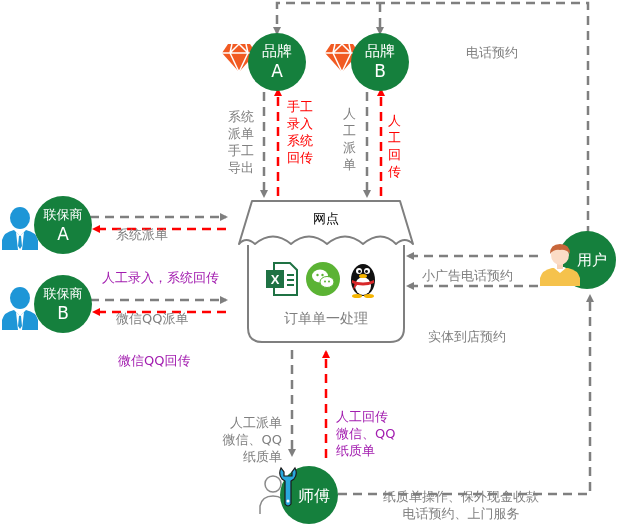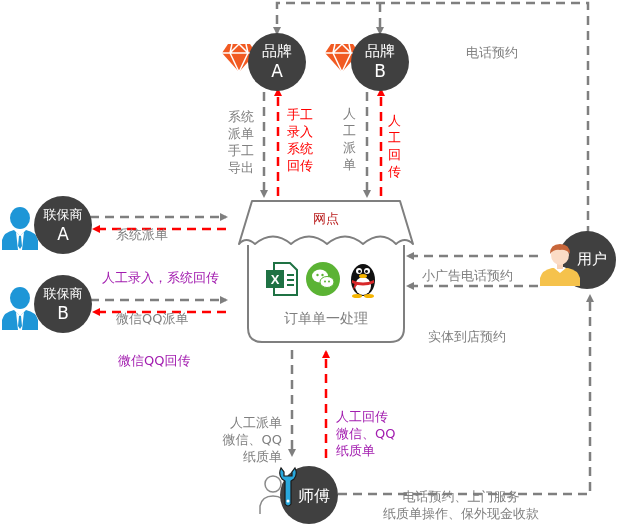--- a/index.html
+++ b/index.html
@@ -7,25 +7,25 @@
          font-family:"DejaVu Sans", "Liberation Sans", sans-serif; }
   #canvas { position:absolute; left:0; top:0; width:620px; height:525px; }
   .lbl { position:absolute; font-size:13px; line-height:17px; color:#7f7f7f; white-space:nowrap;margin-top:34px; }
   .lbl.red { color:#a21caf; }
   .lbl.center { text-align:center; }
   .lbl.right { text-align:right; }
   .vtxt { position:absolute; font-size:13px; line-height:17px; color:#7f7f7f; width:16px; word-break:break-all; white-space:normal; }
   .vtxt.red { color:#ff0000; }
   .vtxt2 { position:absolute; font-size:13px; line-height:17px; color:#7f7f7f; width:30px; white-space:normal; }
   .vtxt2.red { color:#ff0000; }
-  .circle { position:absolute; border-radius:50%; background:#404040; color:#ffffff;
+  .circle { position:absolute; border-radius:50%; background:#15803d; color:#ffffff;
             display:flex; flex-direction:column; align-items:center; justify-content:center; text-align:center; }
   .circle .t1 { font-size:15px; line-height:19px; }
   .circle .t2 { font-size:17px; line-height:21px; }
-  .store-title { position:absolute; left:0; width:100%; text-align:center; font-size:13px; color:#b91c1c; }
+  .store-title { position:absolute; left:0; width:100%; text-align:center; font-size:13px; color:#000000; }
   .store-caption { position:absolute; left:0; width:100%; text-align:center; font-size:14px; color:#7f7f7f; }
   .icon { position:absolute; }
 </style>
 </head>
 <body>
 
 <svg id="canvas" viewBox="0 0 620 525">
   <defs>
     <marker id="ag" markerWidth="8" markerHeight="8" refX="6" refY="4" orient="auto" markerUnits="userSpaceOnUse">
       <path d="M0,0 L8,4 L0,8 z" fill="#7f7f7f"></path>
@@ -84,21 +84,21 @@
     </svg>
 </div>
 <div class="circle" style="left:351px;top:33px;width:58px;height:58px;">
   <span class="t1">品牌</span>
   <span class="t2">B</span>
 </div>
 
 <div class="lbl" style="left:466px;top:10px;">电话预约</div>
 
 <div class="vtxt2 right" style="left:224px;top:108px;text-align:right;">系统派单手工导出</div>
-<div class="vtxt2 red" style="left:287px;top:106px;">手工录入系统回传</div>
+<div class="vtxt2 red" style="left:287px;top:98px;">手工录入系统回传</div>
 <div class="vtxt" style="left:343px;top:105px;">人工派单</div>
 <div class="vtxt red" style="left:388px;top:112px;">人工回传</div>
 
 <div class="icon" style="left:2px;top:206px;width:36px;height:44px;">
   <svg width="36" height="44" viewBox="0 0 36 44">
       <ellipse cx="18" cy="12" rx="10" ry="11" fill="#1e96d7"></ellipse>
       <path d="M0,44 L0,34 Q2,26 12,24 L18,30 L24,24 Q34,26 36,34 L36,44 Z" fill="#1e96d7"></path>
       <path d="M14,26 L18,30 L22,26 L20,44 L16,44 Z" fill="#ffffff"></path>
       <path d="M17,30 L19,30 L20,40 L18,43 L16,40 Z" fill="#1e96d7"></path>
     </svg>
@@ -157,21 +157,21 @@
         <ellipse cx="16" cy="16" rx="4" ry="2" fill="#f5b400"></ellipse>
         <path d="M5,20 Q16,25 27,20 L27,23 Q16,28 5,23 Z" fill="#d7282a"></path>
         <path d="M8,22 L6,30 L11,24 Z" fill="#d7282a"></path>
         <ellipse cx="10" cy="36" rx="5" ry="2" fill="#f5b400"></ellipse>
         <ellipse cx="22" cy="36" rx="5" ry="2" fill="#f5b400"></ellipse>
       </svg>
   </div>
   <div class="store-caption" style="top:110px;">订单单一处理</div>
 </div>
 
-<div class="circle" style="left:558px;top:231px;width:58px;height:58px;font-family:Liberation Mono, monospace;">
+<div class="circle" style="left:558px;top:231px;width:58px;height:58px;">
   <span class="t1" style="padding-left:10px;">用户</span>
 </div>
 <div class="icon" style="left:540px;top:240px;width:40px;height:46px;">
   <svg width="40" height="46" viewBox="0 0 40 46">
       <path d="M0,46 L0,38 Q2,30 12,28 L28,28 Q38,30 40,38 L40,46 Z" fill="#f5c24c"></path>
       <path d="M14,28 L20,33 L26,28 L24,27 L16,27 Z" fill="#ffffff"></path>
       <rect x="17" y="22" width="6" height="7" fill="#f7d2b8"></rect>
       <ellipse cx="20" cy="15" rx="9" ry="10" fill="#fbdcc6"></ellipse>
       <path d="M10,14 Q10,4 20,4 Q30,4 30,14 Q26,9 20,10 Q14,9 10,14 Z" fill="#c8663a"></path>
     </svg>
@@ -199,15 +199,15 @@
 <div class="circle" style="left:280px;top:466px;width:58px;height:58px;">
   <span class="t1" style="padding-left:10px;font-size:16px;">师傅</span>
 </div>
 <div class="icon" style="left:278px;top:466px;width:20px;height:42px;">
   <svg width="20" height="42" viewBox="0 0 20 42">
       <path d="M3,2 Q0,8 4,13 L7,15 L7,38 Q10,42 13,38 L13,15 L16,13 Q20,8 17,2 L14,6 L14,10 L6,10 L6,6 Z" fill="#29a8dd" stroke="#1a1a1a" stroke-width="1.2"></path>
       <circle cx="10" cy="35" r="1.5" fill="#fff"></circle>
     </svg>
 </div>
 <div class="lbl center" style="left:356px;top:454px;width:210px;text-align:center;">
+  <div>纸质单操作、保外现金收款</div>
   <div>电话预约、上门服务</div>
-  <div>纸质单操作、保外现金收款</div>
 </div>
 
 </body></html>

